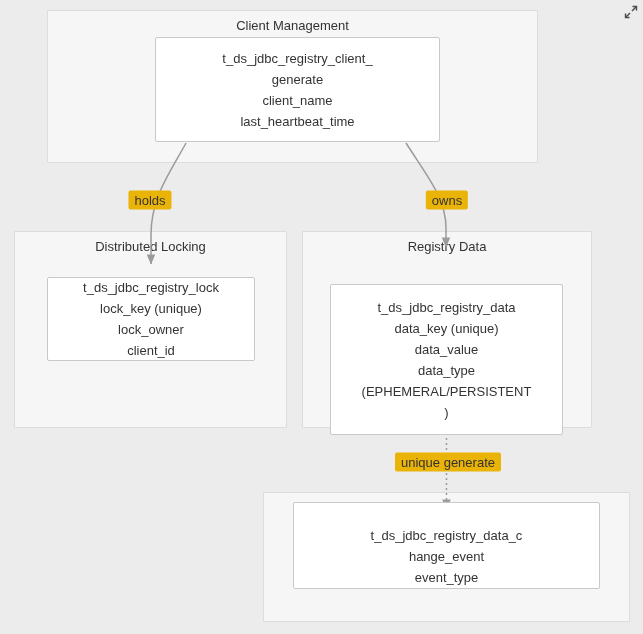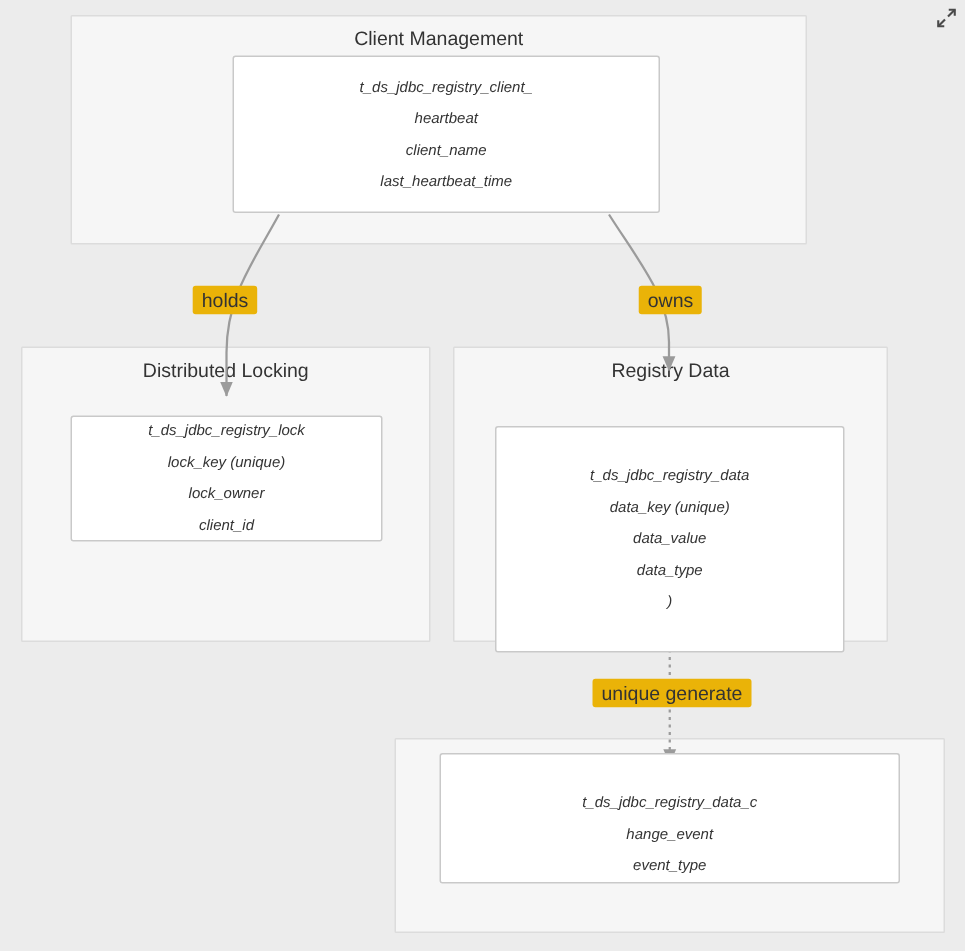--- a/index.html
+++ b/index.html
@@ -35,26 +35,25 @@
     background: #ffffff;
     border: 1px solid #c9c9c9;
     border-radius: 2px;
     box-sizing: border-box;
     display: flex;
     flex-direction: column;
     justify-content: center;
     align-items: center;
   }
   .node .line {
-    font-size: 10px;
+    font-size: 13px;
     line-height: 21px;
     white-space: nowrap;
     color: #333;
     text-align: center;
-    font-style: italic;
   }
 
   .g-client   { left: 47px;  top: 10px;  width: 491px; height: 153px; }
   .g-lock     { left: 14px;  top: 231px; width: 273px; height: 197px; }
   .g-registry { left: 302px; top: 231px; width: 290px; height: 197px; }
   .g-change   { left: 263px; top: 492px; width: 367px; height: 130px; }
 
   .n-client   { left: 155px; top: 37px;  width: 285px; height: 105px; }
   .n-lock     { left: 47px;  top: 277px; width: 208px; height: 84px; }
   .n-registry { left: 330px; top: 256px; width: 233px; height: 151px; margin-top: 28px; }
@@ -117,37 +116,38 @@
         <path d="M 0 1.2 L 9 5 L 0 8.8 z" fill="#9b9b9b"></path>
       </marker>
     </defs>
     <path d="M 186 143 C 168 176 151 198 151 235 L 151 264" fill="none" stroke="#9b9b9b" stroke-width="1.5" marker-end="url(#arrow)"></path>
     <path d="M 406 143 C 427 176 446 198 446 228 L 446 247" fill="none" stroke="#9b9b9b" stroke-width="1.5" marker-end="url(#arrow)"></path>
     <path d="M 446.5 408 L 446.5 509" fill="none" stroke="#9b9b9b" stroke-width="1.5" stroke-dasharray="2 3" marker-end="url(#arrow)"></path>
   </svg>
 
   <div class="node n-client">
     <div class="line">t_ds_jdbc_registry_client_</div>
-    <div class="line">heartbeat</div>
+    <div class="line">generate</div>
     <div class="line">client_name</div>
     <div class="line">last_heartbeat_time</div>
   </div>
 
   <div class="node n-lock">
     <div class="line">t_ds_jdbc_registry_lock</div>
     <div class="line">lock_key (unique)</div>
     <div class="line">lock_owner</div>
     <div class="line">client_id</div>
   </div>
 
   <div class="node n-registry">
     <div class="line">t_ds_jdbc_registry_data</div>
     <div class="line">data_key (unique)</div>
     <div class="line">data_value</div>
     <div class="line">data_type</div>
+    <div class="line">(EPHEMERAL/PERSISTENT</div>
     <div class="line">)</div>
   </div>
 
   <div class="node n-change">
     <div class="line">t_ds_jdbc_registry_data_c</div>
     <div class="line">hange_event</div>
     <div class="line">event_type</div>
   </div>
 
   <div class="edge-label l-holds">holds</div>

